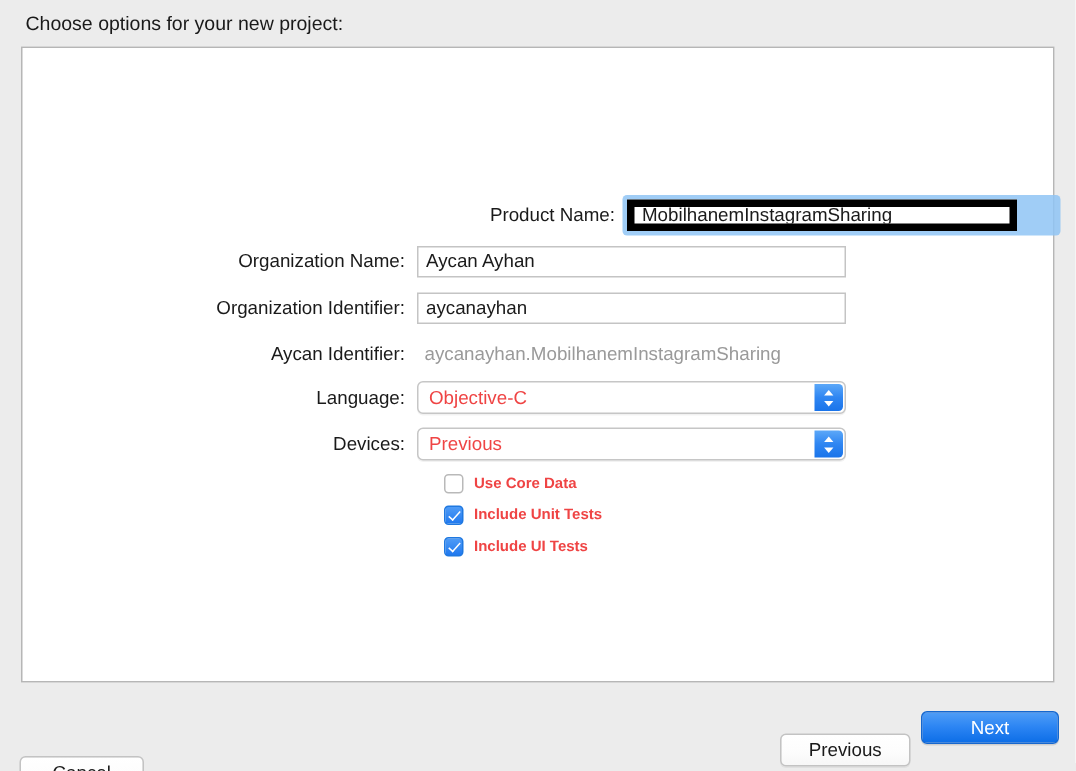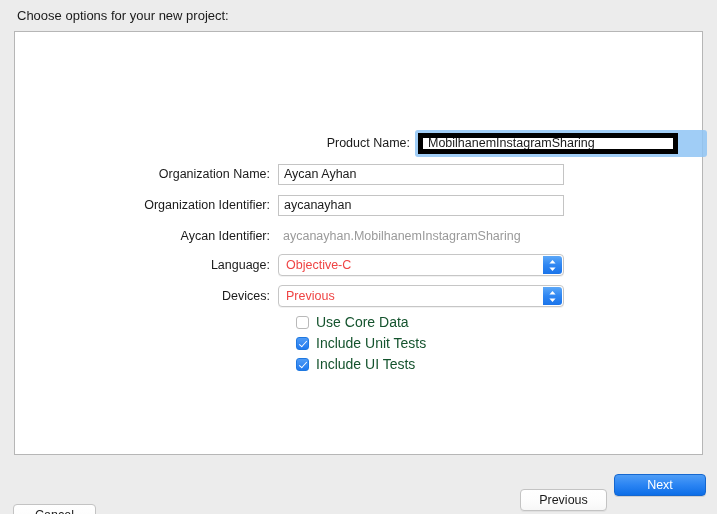--- a/index.html
+++ b/index.html
@@ -172,24 +172,25 @@
     position: absolute;
     left: 4px;
     top: 1px;
     width: 3px;
     height: 7px;
     border: solid #ffffff;
     border-width: 0 1.6px 1.6px 0;
     transform: rotate(42deg);
   }
   .check-label {
-    font-size: 14px;
-    color: #14532d;
+    font-size: 10px;
+    color: #ef4444;
     margin-left: 7px;
     white-space: nowrap;
+    font-weight: bold;
   }
 
   
   .btn {
     position: absolute;
     height: 22px;
     box-sizing: border-box;
     border-radius: 4px;
     font-family: "Liberation Sans", sans-serif;
     font-size: 12.5px;

